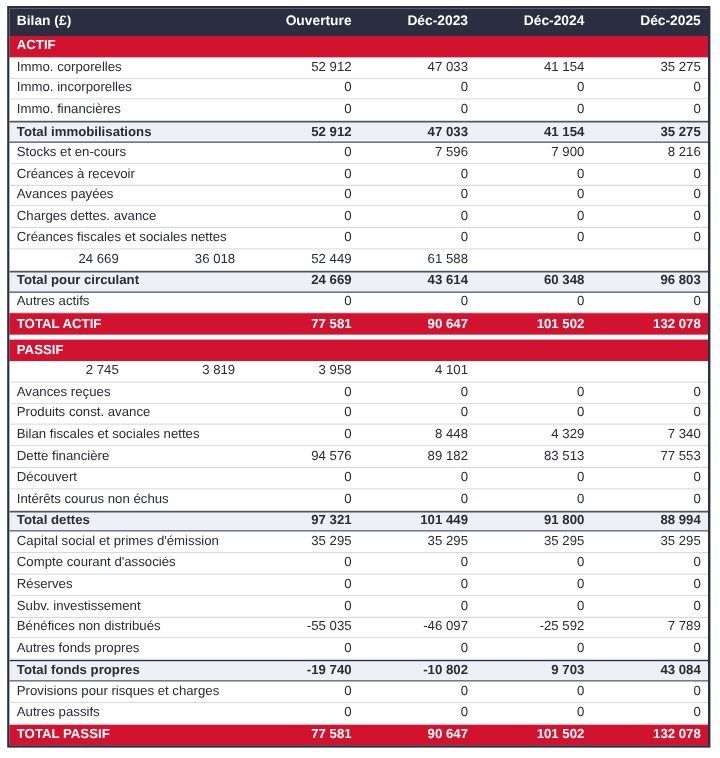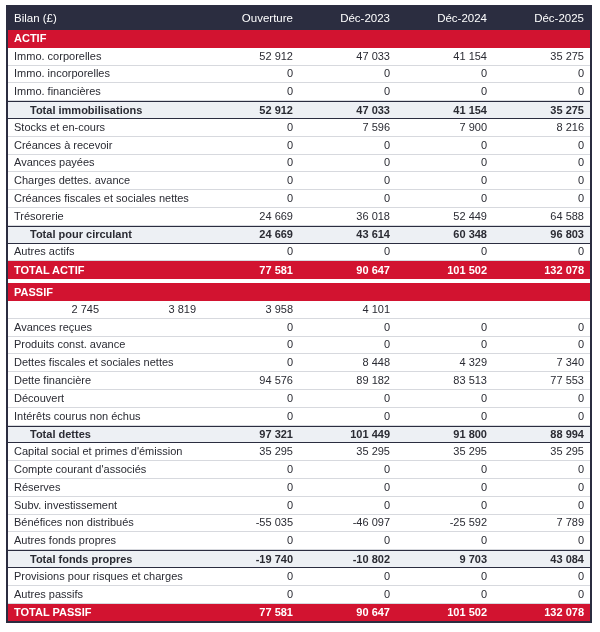--- a/index.html
+++ b/index.html
@@ -37,40 +37,39 @@
     width: 97px;
     flex: 0 0 97px;
     text-align: right;
     padding-right: 6px;
     box-sizing: border-box;
     white-space: nowrap;
   }
   .header-row {
     background: var(--header-bg, #2b2d40);
     color: #ffffff;
-    font-weight: normal;
+    font-weight: bold;
     height: 23px;
     font-size: 11.5px;
   }
   .section-row {
     background: var(--accent-red, #d21330);
     color: #ffffff;
     font-weight: bold;
     align-items: center;
   }
   .data-row {
     background: #ffffff;
     border-bottom: 1px solid var(--row-divider, #d7d9de);
   }
   .total-row {
     background: var(--total-row-bg, #edf0f4);
     font-weight: bold;
     border-top: 1px solid var(--outer-border, #2b2d40);
     border-bottom: 1px solid var(--outer-border, #2b2d40);
-    padding-left: 16px;
   }
   .grand-row {
     background: var(--accent-red, #d21330);
     color: #ffffff;
     font-weight: bold;
   }
   .gap-row {
     height: 4px;
     background: #ffffff;
   }
@@ -151,25 +150,24 @@
         <div class="cell-val">0</div>
       </div>
       <div class="row data-row">
         <div class="cell-label">Créances fiscales et sociales nettes</div>
         <div class="cell-val">0</div>
         <div class="cell-val">0</div>
         <div class="cell-val">0</div>
         <div class="cell-val">0</div>
       </div>
       <div class="row data-row">
-        <div class="cell-label">Trésorerie</div>
         <div class="cell-val">24 669</div>
         <div class="cell-val">36 018</div>
         <div class="cell-val">52 449</div>
-        <div class="cell-val">64 588</div>
+        <div class="cell-val">61 588</div>
       </div>
       <div class="row total-row">
         <div class="cell-label">Total pour circulant</div>
         <div class="cell-val">24 669</div>
         <div class="cell-val">43 614</div>
         <div class="cell-val">60 348</div>
         <div class="cell-val">96 803</div>
       </div>
       <div class="row data-row">
         <div class="cell-label">Autres actifs</div>
@@ -207,21 +205,21 @@
         <div class="cell-val">0</div>
       </div>
       <div class="row data-row">
         <div class="cell-label">Produits const. avance</div>
         <div class="cell-val">0</div>
         <div class="cell-val">0</div>
         <div class="cell-val">0</div>
         <div class="cell-val">0</div>
       </div>
       <div class="row data-row">
-        <div class="cell-label">Dettes fiscales et sociales nettes</div>
+        <div class="cell-label">Bilan fiscales et sociales nettes</div>
         <div class="cell-val">0</div>
         <div class="cell-val">8 448</div>
         <div class="cell-val">4 329</div>
         <div class="cell-val">7 340</div>
       </div>
       <div class="row data-row">
         <div class="cell-label">Dette financière</div>
         <div class="cell-val">94 576</div>
         <div class="cell-val">89 182</div>
         <div class="cell-val">83 513</div>

